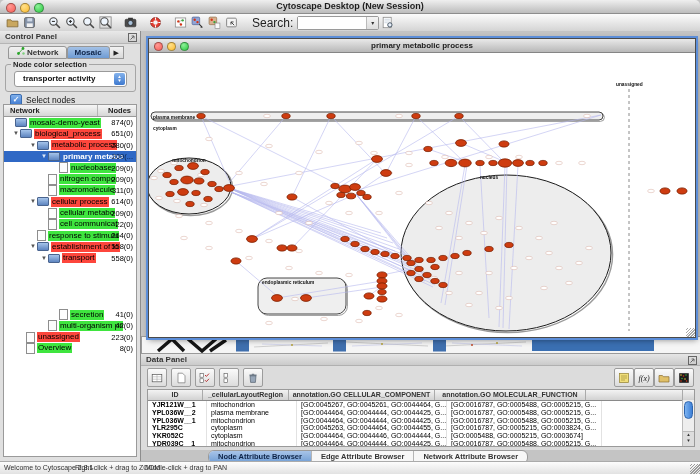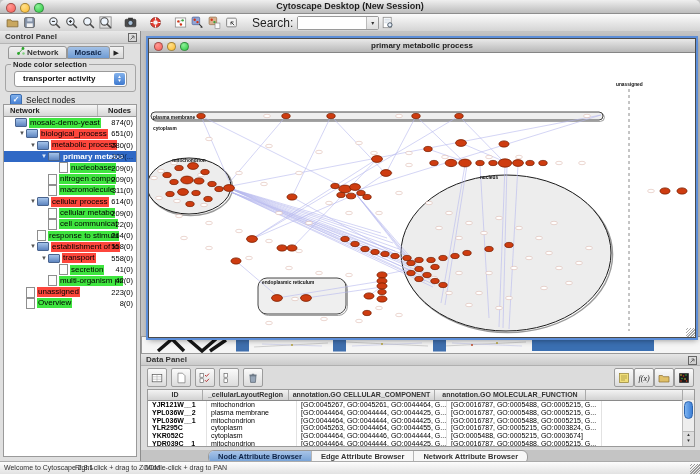--- a/index.html
+++ b/index.html
@@ -278,21 +278,21 @@
       <span class="th-div"></span>
       <span class="th-nodes">Nodes</span>
     </div>
     <div id="tree-rows">
         <div class="trow" style="padding-left: 3px;">
           <span class="arr"></span>
           <span class="ticon folder"></span>
           <span class="tlabel lbl-green" style="max-width: 95px;">mosaic-demo-yeast</span>
           <span class="tcount">874(0)</span>
         </div>
-        <div class="trow" style="padding-left: 14px;">
+        <div class="trow" style="padding-left: 8px;">
           <span class="arr">▼</span>
           <span class="ticon folder"></span>
           <span class="tlabel lbl-red" style="max-width: 84px;">biological_process</span>
           <span class="tcount">651(0)</span>
         </div>
         <div class="trow" style="padding-left: 25px;">
           <span class="arr">▼</span>
           <span class="ticon folder"></span>
           <span class="tlabel lbl-red" style="max-width: 73px;">metabolic process</span>
           <span class="tcount">280(0)</span>
@@ -350,21 +350,21 @@
           <span class="ticon folder"></span>
           <span class="tlabel lbl-red" style="max-width: 73px;">establishment of lo</span>
           <span class="tcount">558(0)</span>
         </div>
         <div class="trow" style="padding-left: 36px;">
           <span class="arr">▼</span>
           <span class="ticon folder"></span>
           <span class="tlabel lbl-red" style="max-width: 62px;">transport</span>
           <span class="tcount">558(0)</span>
         </div>
-        <div class="trow" style="padding-left: 47px;">
+        <div class="trow" style="padding-left: 47px; margin-top: 45px;">
           <span class="arr"></span>
           <span class="ticon file"></span>
           <span class="tlabel lbl-green" style="max-width: 51px;">secretion</span>
           <span class="tcount">41(0)</span>
         </div>
         <div class="trow" style="padding-left: 36px;">
           <span class="arr"></span>
           <span class="ticon file"></span>
           <span class="tlabel lbl-green" style="max-width: 62px;">multi-organism pro</span>
           <span class="tcount">42(0)</span>

